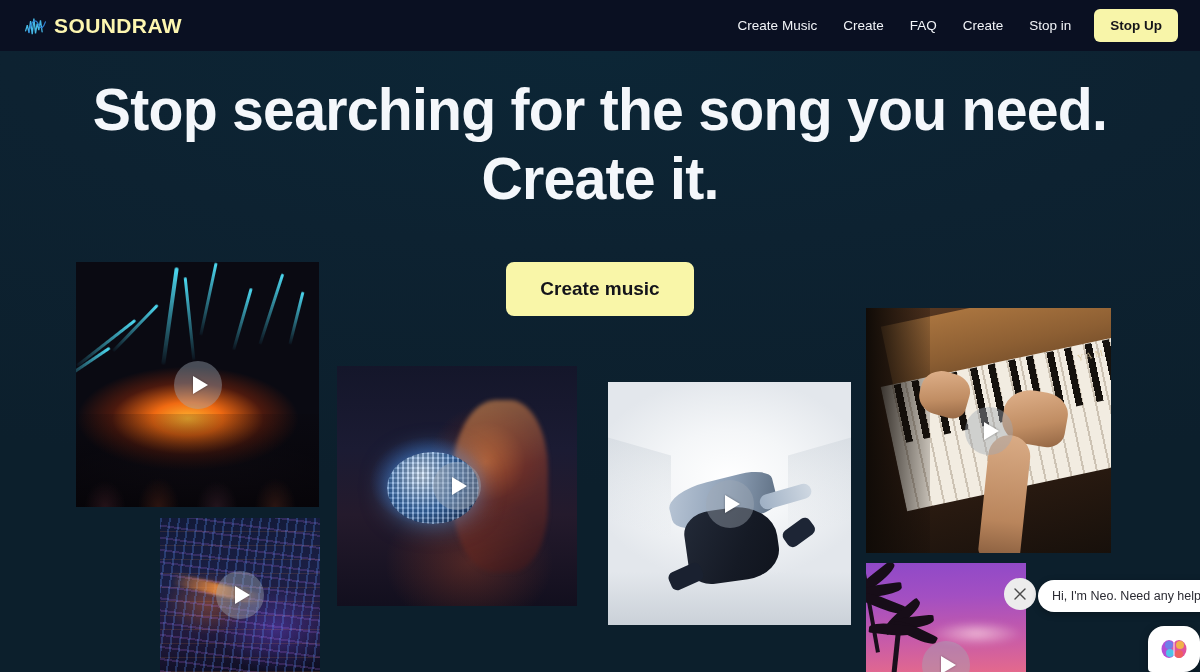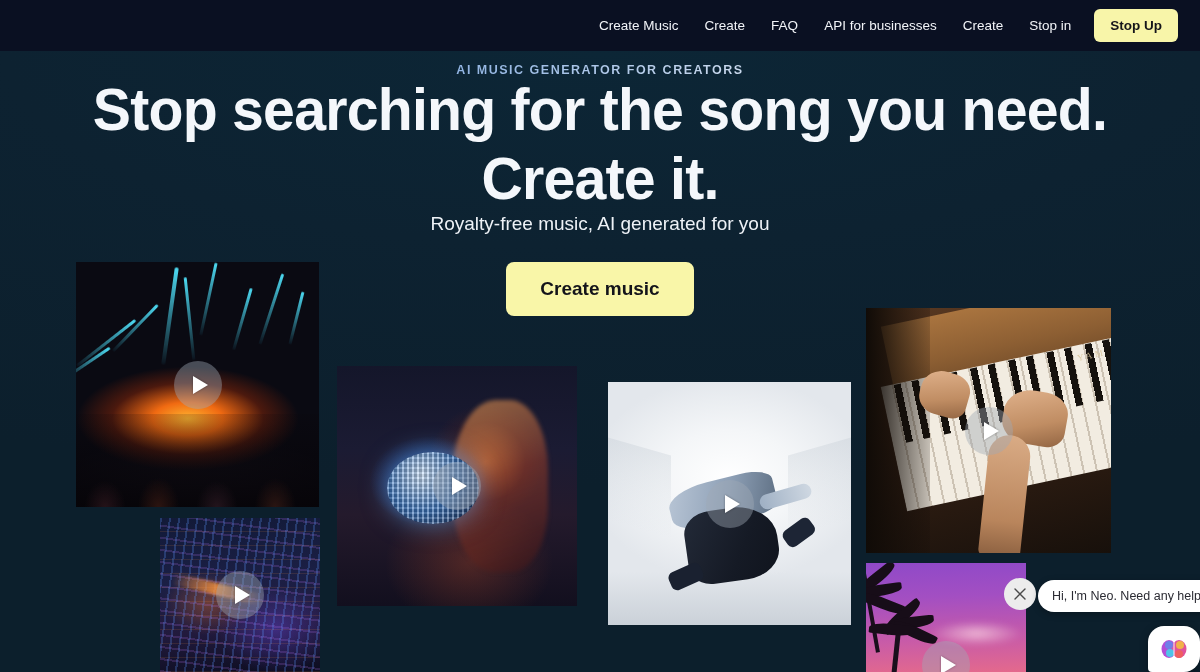--- a/index.html
+++ b/index.html
@@ -317,26 +317,32 @@
     box-shadow: 0 2px 9px rgba(0,0,0,0.3);
   }
 </style>
 </head>
 <body>
 
 <div class="page">
 
   <div class="header">
 
+    <div class="logo-wrap">
+      <svg class="logo-mark" viewBox="0 0 34 26">
+        <path d="M2 19 L4 12 L6 21 L8 7 L10 23 L12 4 L14 22 L16 10 L18 18 L20 6 L22 20" fill="none" stroke="#46b9e6" stroke-width="1.6" stroke-linecap="round"></path>
+        <path d="M6 21 C9 5, 14 3, 18 12 C21 18, 24 14, 26 8" fill="none" stroke="#2f7fd0" stroke-width="1.5" stroke-linecap="round"></path>
+      </svg>
+      <span class="logo-text">SOUNDRAW</span>
+    </div>
 
     <nav class="nav">
       <a class="nav-link">Create Music</a>
       <a class="nav-link">Create</a>
       <a class="nav-link">FAQ</a>
-      <a class="nav-link">API for businesses</a>
       <a class="nav-link">Create</a>
       <a class="nav-link">Stop in</a>
       <button class="signup-btn">Stop Up</button>
     </nav>
   </div>
 
   <div class="hero">
 
     <div class="gallery">
 
@@ -423,28 +429,26 @@
           <div class="frond" style="left:16%; top:40%; transform:rotate(26deg);"></div>
           <div class="frond" style="left:2%;  top:38%; transform:rotate(186deg);"></div>
         </div>
         <div class="play" style="top:64%;">
             <span class="tri"></span>
           </div>
       </div>
 
     </div>
 
-    <div class="eyebrow">AI MUSIC GENERATOR FOR CREATORS</div>
 
     <h1 class="headline">
       <span class="l1">Stop searching for the song you need.</span>
       <span class="l2">Create it.</span>
     </h1>
 
-    <div class="subtitle">Royalty-free music, AI generated for you</div>
 
     <div class="cta-wrap">
       <button class="cta-btn">Create music</button>
     </div>
   </div>
 
   <button class="chat-close">
     <svg width="12" height="12" viewBox="0 0 12 12">
       <path d="M1 1 L11 11 M11 1 L1 11" stroke="#4a4a4a" stroke-width="1.4" stroke-linecap="round"></path>
     </svg>

